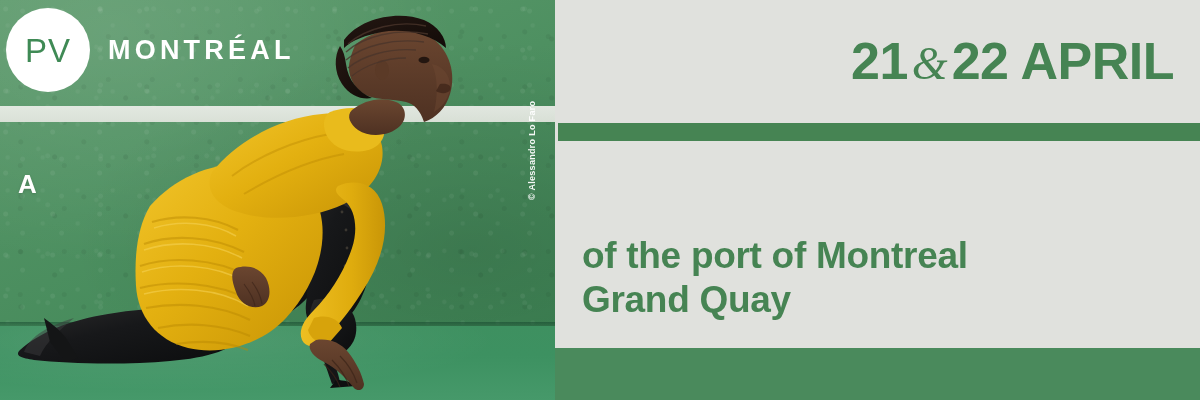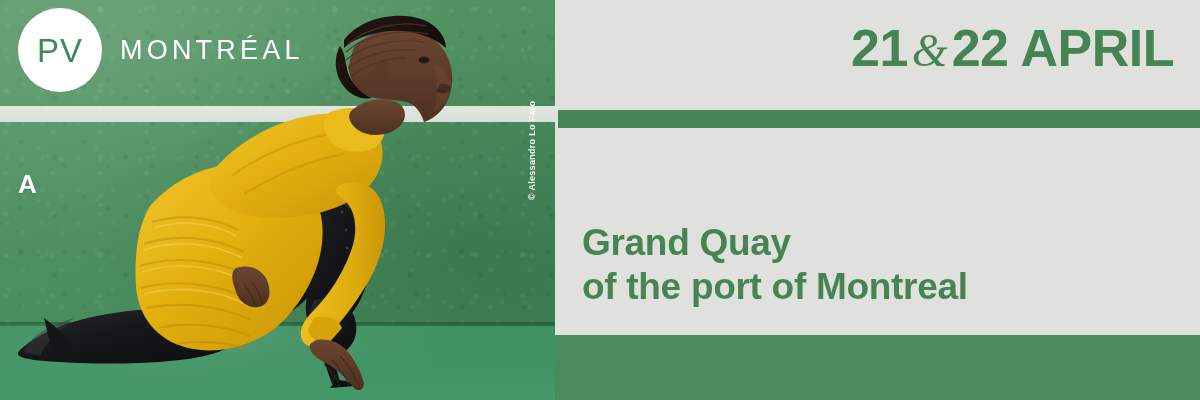--- a/index.html
+++ b/index.html
@@ -73,21 +73,21 @@
     background: linear-gradient(180deg, rgba(20,70,45,.55), rgba(40,110,70,.15));
   }
 
   
   .model { position: absolute; left: 0; top: 0; width: 555px; height: 400px; }
   .model svg { display: block; width: 555px; height: 400px; }
 
   
   .logo-lockup {
     position: absolute;
-    left: 18px; top: 8px;
+    left: 6px; top: 8px;
     display: flex;
     align-items: center;
     gap: 18px;
     z-index: 6;
   }
   .logo-circle {
     width: 84px; height: 84px;
     border-radius: 50%;
     background: #ffffff;
     display: flex;
@@ -98,21 +98,21 @@
     color: #3f8a55;
     font-size: 33px;
     font-weight: 300;
     letter-spacing: 1px;
     line-height: 1;
     font-family: "Liberation Sans", sans-serif;
   }
   .logo-word {
     color: #ffffff;
     font-size: 27px;
-    font-weight: 400;
+    font-weight: 700;
     letter-spacing: 4.2px;
     line-height: 1;
     white-space: nowrap;
   }
 
   
   .tagline {
     position: absolute;
     left: 18px; top: 168px;
     z-index: 6;
@@ -138,21 +138,21 @@
     letter-spacing: .3px;
     white-space: nowrap;
     transform: rotate(-90deg);
     transform-origin: left top;
     opacity: .95;
   }
 
   
   .right-panel {
     position: absolute;
-    left: 555px; top: 3px;
+    left: 555px; top: 16px;
     width: 645px; height: 384px;
     background: #e0e1dd;
   }
   .green-rule {
     position: absolute;
     left: 3px; top: 107px;
     width: 642px; height: 18px;
     background: #468453;
   }
   .bottom-band {
@@ -373,20 +373,20 @@
   <div class="right-panel">
 
     <div class="date-line">
       <span>21</span><span class="amp">&amp;</span><span>22</span>
       <span>APRIL</span>
     </div>
 
     <div class="green-rule"></div>
 
     <div class="venue">
+      <span class="venue-line">of the port of Montreal</span>
       <span class="venue-line">Grand Quay</span>
-      <span class="venue-line">of the port of Montreal</span>
     </div>
 
     <div class="bottom-band"></div>
   </div>
 
 </div>
 
 </body></html>

